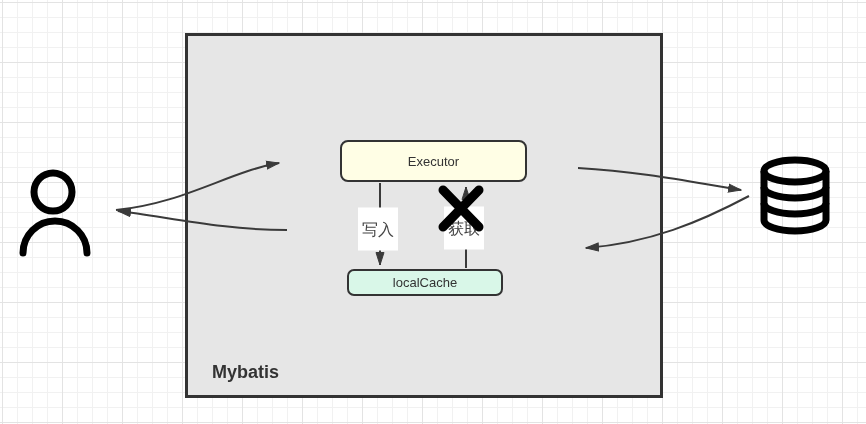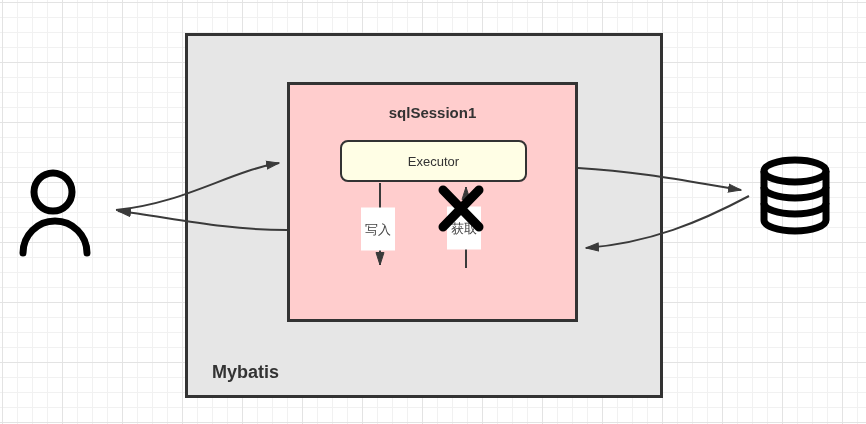--- a/index.html
+++ b/index.html
@@ -36,42 +36,42 @@
   .node{
     position:absolute;box-sizing:border-box;z-index:3;
     display:flex;align-items:center;justify-content:center;
     font-size:13px;color:#333333;border:2px solid #333333;text-align:right;
   }
   .executor{left:340px;top:140px;width:187px;height:42px;background:#fffee5;border-radius:8px;}
   .cache{left:347px;top:269px;width:156px;height:27px;background:#d9f7e8;border-radius:7px;}
   .svg-layer{position:absolute;left:0;top:0;z-index:4;pointer-events:none;}
   .edge-label{
     position:absolute;z-index:5;transform:translate(-50%,-50%);
-    background:#ffffff;color:#444444;font-size:13px;line-height:15px;
+    background:#ffffff;color:#444444;font-size:16px;line-height:15px;
     padding:14px 4px;white-space:nowrap;
   }
   .write-label{left:378px;top:229px;}
   .fetch-label{left:464px;top:228px;font-family:Liberation Serif, serif;}
   .cross-layer{position:absolute;left:0;top:0;z-index:6;pointer-events:none;}
 </style>
 </head>
 <body>
 
 <div class="stage">
 
   <div class="outer-box">
     <div class="outer-label">Mybatis</div>
   </div>
 
-  <div class="session-box">
-    <div class="session-title">sqlSession1</div>
-  </div>
 
   <div class="node executor">
     <span>Executor</span>
+  </div>
+  <div class="node cache">
+    <span>localCache</span>
   </div>
 
   <svg class="svg-layer" width="866" height="424" viewBox="0 0 866 424">
     <defs>
       <marker id="ah" viewBox="0 0 14 10" refX="13" refY="5" markerWidth="14" markerHeight="10" orient="auto" markerUnits="userSpaceOnUse">
         <path d="M0.5,1 L13,5 L0.5,9 Z" fill="#3a3a3a" stroke="#3a3a3a" stroke-width="1"></path>
       </marker>
     </defs>
 
     <line x1="380" y1="183" x2="380" y2="265" stroke="#3a3a3a" stroke-width="2" marker-end="url(#ah)"></line>

